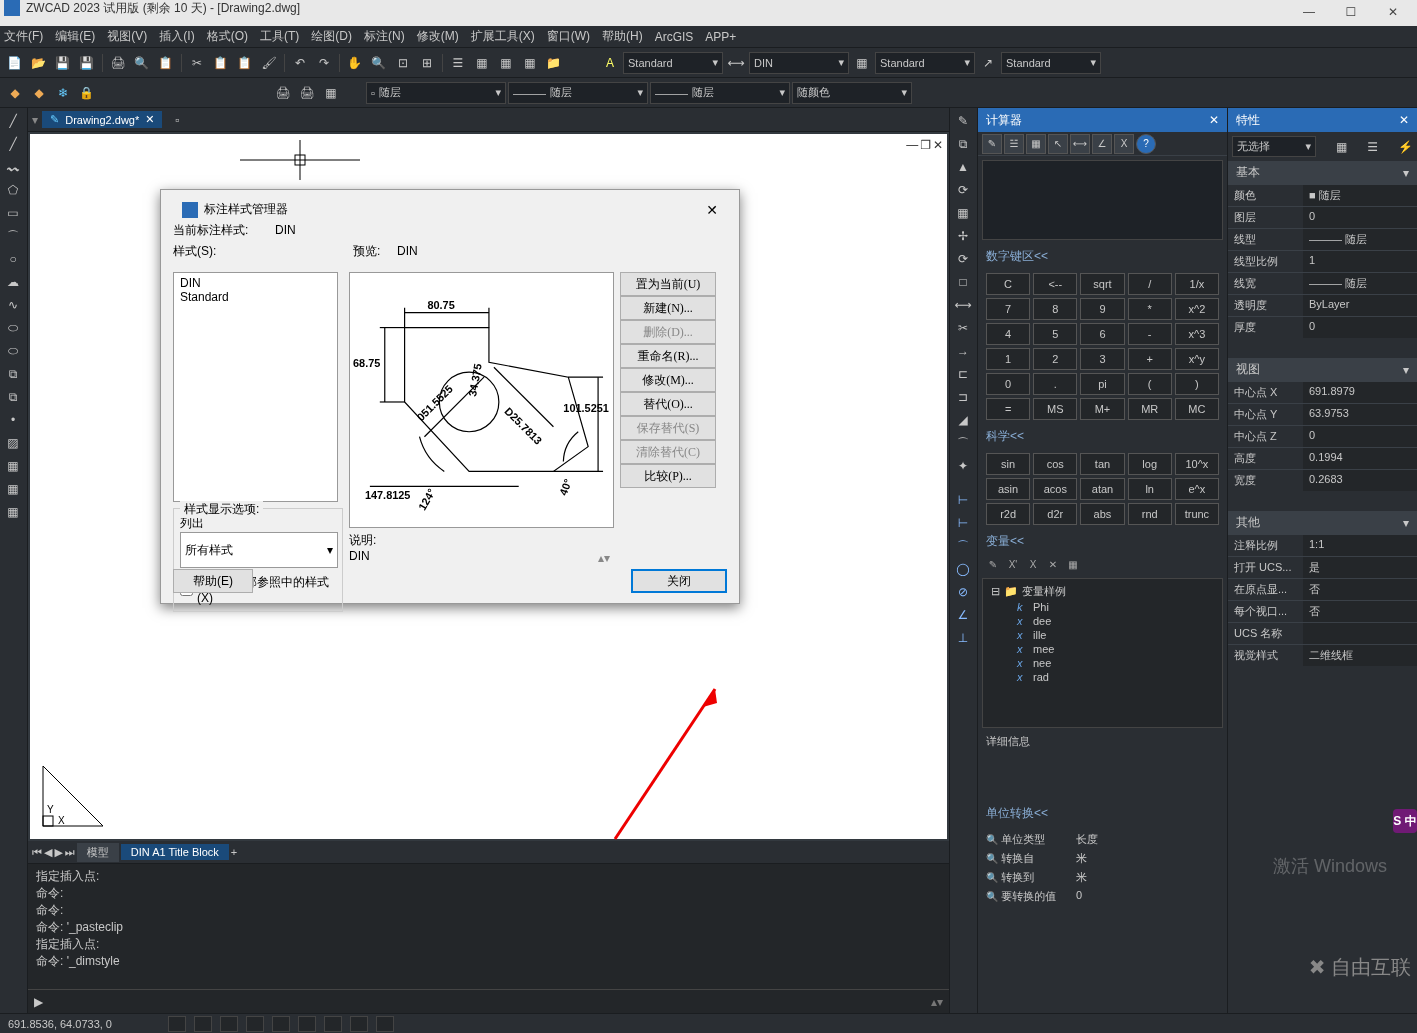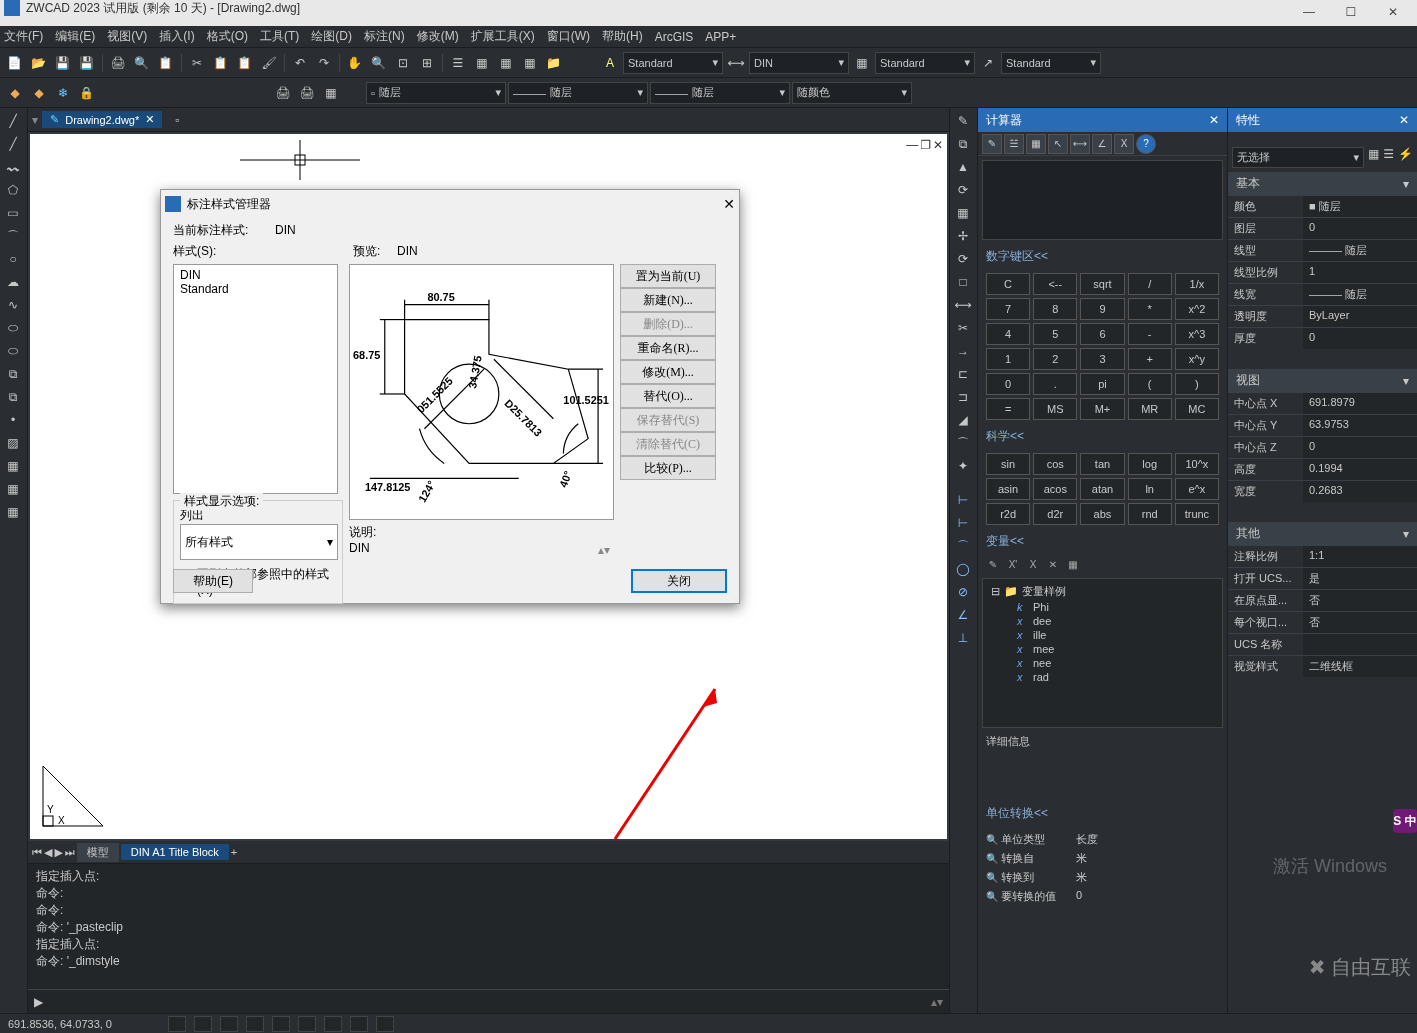--- a/index.html
+++ b/index.html
@@ -44,32 +44,32 @@
 .var-tree { background: #232629; margin: 4px; border: 1px solid #444; font-size: 11px; padding: 4px; height: 150px; overflow: auto; }
 .var-row { padding: 1px 4px; display: flex; align-items: center; gap: 4px; }
 .var-k { color: #6aa5e6; font-style: italic; width: 12px; }
 .var-x { color: #6aa5e6; font-style: italic; width: 12px; }
 .unit-sect { padding: 4px 8px; }
 .unit-row { display: flex; font-size: 11px; padding: 2px 0; }
 .unit-label { width: 90px; color: #c8c8c8; }
 .unit-label::before { content: "🔍 "; font-size: 10px; }
 .unit-val { color: #c8c8c8; text-align: center; }
 .props-panel { width: 190px; background: #2a2e33; border-left: 1px solid #1a1d20; display: flex; flex-direction: column; }
-.props-sel-row { padding: 4px; display: flex; align-items: flex-start; gap: 4px; margin-top: 11px; }
+.props-sel-row { padding: 4px; display: flex; align-items: center; gap: 20px; }
 .props-combo { flex: 1; background: #1e2227; border: 1px solid #444; color: #c8c8c8; padding: 2px 4px; font-size: 11px; display: flex; align-items: center; }
 .props-group-hdr { background: #3a4047; padding: 3px 8px; font-size: 12px; display: flex; align-items: center; }
 .props-group-hdr .caret { margin-left: auto; }
 .prop-row { display: flex; font-size: 11px; border-top: 1px solid #3a4047; }
 .prop-k { width: 75px; padding: 3px 6px; color: #c8c8c8; }
 .prop-v { flex: 1; padding: 3px 6px; background: #232629; color: #c8c8c8; }
 .status-bar { height: 20px; background: #2a2e33; display: flex; align-items: center; padding: 0 8px; gap: 8px; border-top: 1px solid #1a1d20; font-size: 11px; }
 .status-btn { width: 18px; height: 16px; border: 1px solid #444; background: #232629; }
 
 .dialog { position: absolute; left: 160px; top: 189px; width: 580px; height: 415px; background: #f0f0f0; border: 1px solid #999; box-shadow: 0 4px 12px rgba(0,0,0,0.5); color: #000; font-size: 12px; }
-.dlg-title { height: 28px; display: flex; align-items: center; padding: 0 4px; font-size: 12px; }
+.dlg-title { height: 28px; display: flex; align-items: flex-end; padding: 0 21px; font-size: 12px; }
 .dlg-title .logo2 { width: 16px; height: 16px; background: #2a6bb5; margin-right: 6px; }
 .dlg-x { margin-left: auto; font-size: 14px; }
 .dlg-body { padding: 4px 12px; }
 .dlg-row1 { display: flex; gap: 20px; margin-bottom: 4px; }
 .dlg-content-row { display: flex; gap: 6px; }
 .style-list { width: 165px; height: 230px; border: 1px solid #999; background: #fff; padding: 3px 6px; font-family: SimSun, monospace; }
 .preview-box { width: 265px; height: 256px; border: 1px solid #999; background: #fff; position: relative; }
 .dlg-btn-col { display: flex; flex-direction: column; }
 .dlg-btn { width: 96px; height: 24px; border: 1px solid #adadad; background: #e1e1e1; font-size: 12px; font-family: SimSun; }
 .dlg-btn:disabled { color: #888; }
@@ -548,21 +548,21 @@
 <div class="dialog">
   <div class="dlg-title">
     <div class="logo2"></div>
     <span>标注样式管理器</span>
     <span class="dlg-x">✕</span>
   </div>
   <div class="dlg-body">
     <div class="dlg-row1">
       <div><span>当前标注样式:</span> &nbsp;&nbsp;&nbsp;&nbsp;&nbsp;&nbsp; <span>DIN</span></div>
     </div>
-    <div style="display:flex;gap:10px;margin-bottom:4px">
+    <div style="display:flex;gap:10px;margin-bottom:12px">
       <div style="width:170px">样式(S):</div>
       <div><span>预览:</span> &nbsp;&nbsp;&nbsp; <span>DIN</span></div>
     </div>
     <div class="dlg-content-row">
       <div>
         <div class="style-list">
           <div>DIN</div>
           <div>Standard</div>
         </div>
         <div class="style-opts">

